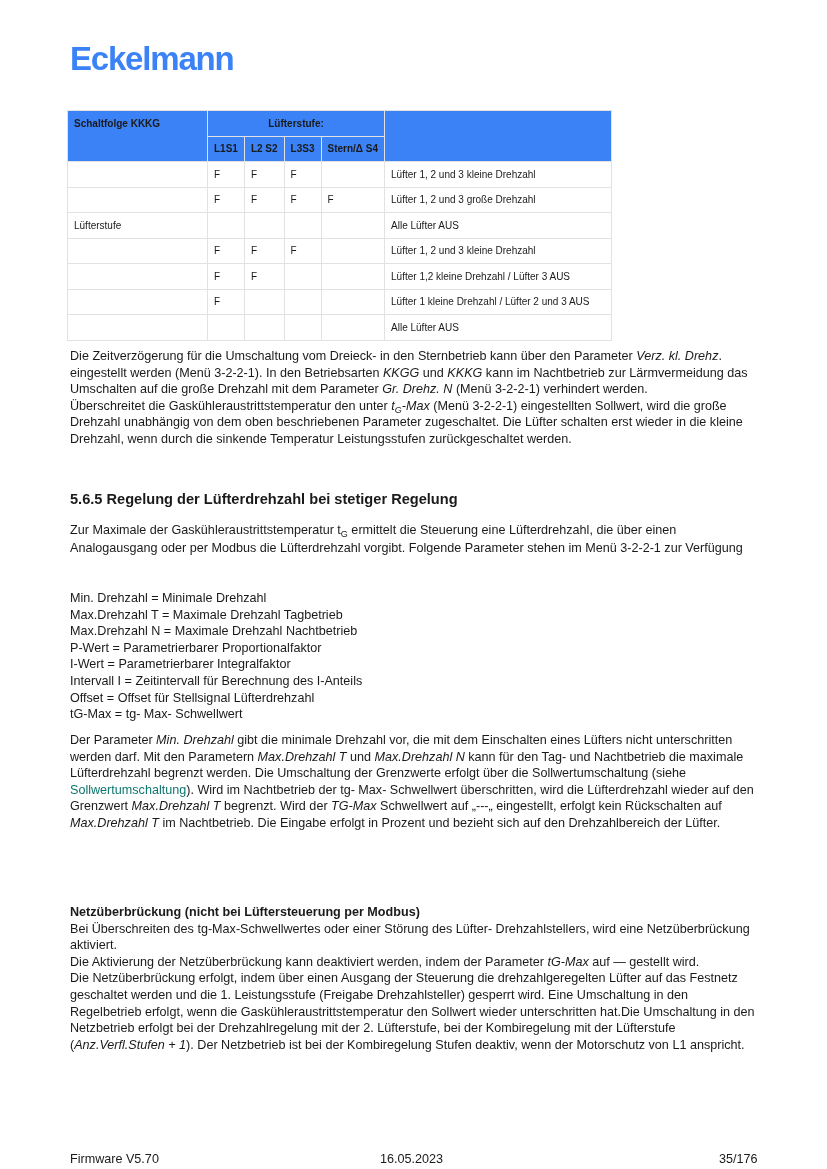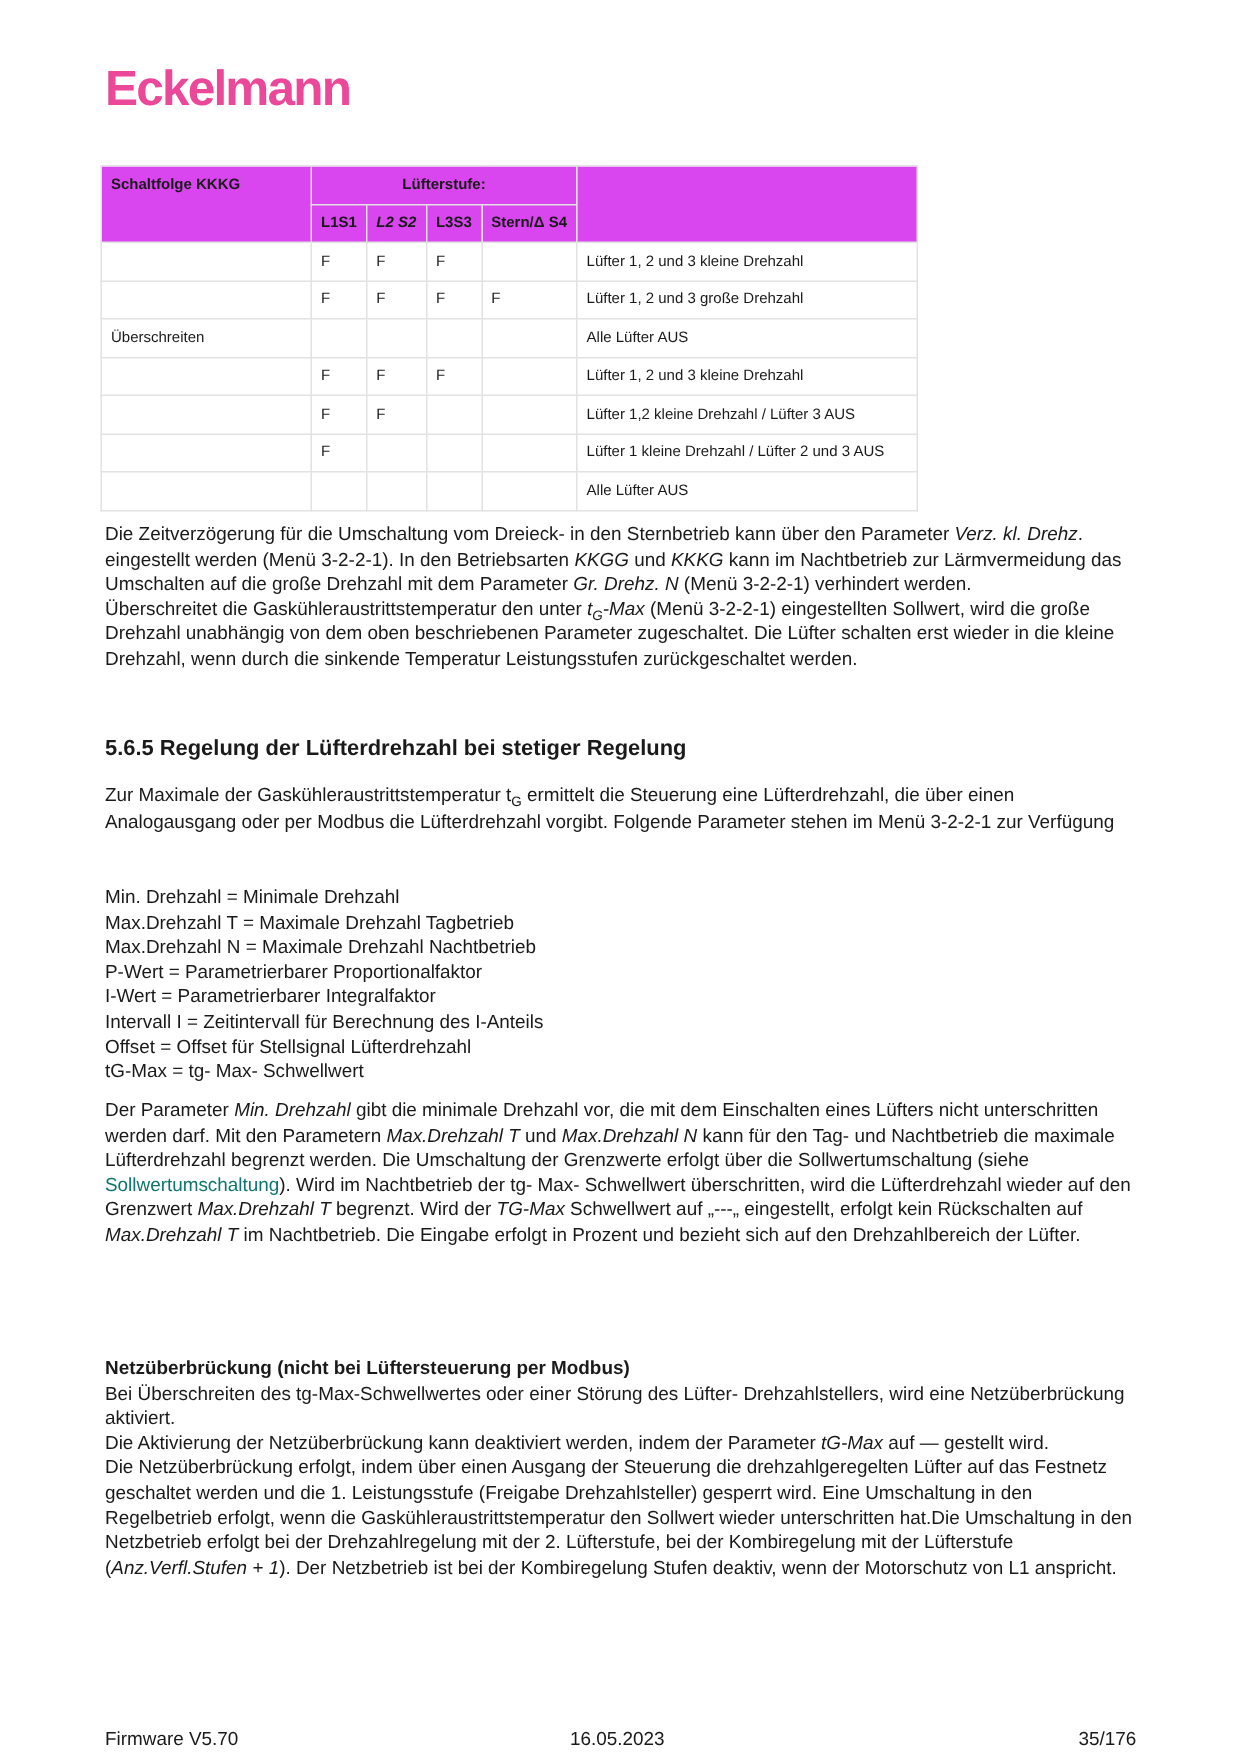--- a/index.html
+++ b/index.html
@@ -1,26 +1,26 @@
 <!DOCTYPE html>
 <html><head>
 <meta charset="utf-8">
 <style>
   html, body { margin: 0; padding: 0; background: #ffffff; }
   body { width: 827px; height: 1169px; position: relative; overflow: hidden;
          font-family: "Liberation Sans", sans-serif; color: #1a1a1a; }
   .logo { position: absolute; left: 70px; top: 40px; font-family: "Liberation Sans", sans-serif;
-          font-weight: bold; font-size: 33px; letter-spacing: -1.2px; color: #ec4899; }
+          font-weight: bold; font-size: 33px; letter-spacing: -1.2px; color: #3b82f6; }
   table.steps { position: absolute; left: 67px; top: 110px; border-collapse: collapse;
                 font-size: 10px; }
   table.steps td, table.steps th { border: 1px solid #e2e2e2; padding: 0 6px; height: 24.5px;
                 text-align: left; vertical-align: middle; white-space: nowrap; }
-  table.steps th { background: #d946ef; font-weight: bold; }
+  table.steps th { background: #3b82f6; font-weight: bold; }
   table.steps th.center { text-align: center; }
-  .c0 { width: 127px; } .c1 { width: 21px; } .c2 { width: 21px; font-style: italic; } .c3 { width: 20px; }
+  .c0 { width: 127px; } .c1 { width: 21px; } .c2 { width: 21px; } .c3 { width: 20px; }
   .c4 { width: 49px; } .c5 { width: 214px; }
   .content { position: absolute; left: 70px; width: 692px; font-size: 12.6px; line-height: 16.6px; }
   .content p { margin: 0; }
   .p1 { top: 348px; }
   h3 { position: absolute; left: 70px; top: 491px; margin: 0; font-size: 14.6px; font-weight: bold; }
   .p2 { top: 522px; line-height: 17.5px; }
   .params { top: 590px; }
   .p3 { top: 732px; }
   .p4 { top: 864px; margin-top: 40px; }
   .link { color: #0f766e; }
@@ -58,21 +58,21 @@
       </tr>
       <tr>
         <td></td>
         <td>F</td>
         <td>F</td>
         <td>F</td>
         <td>F</td>
         <td>Lüfter 1, 2 und 3 große Drehzahl</td>
       </tr>
       <tr>
-        <td>Überschreiten</td>
+        <td>Lüfterstufe</td>
         <td></td>
         <td></td>
         <td></td>
         <td></td>
         <td>Alle Lüfter AUS</td>
       </tr>
       <tr>
         <td></td>
         <td>F</td>
         <td>F</td>

